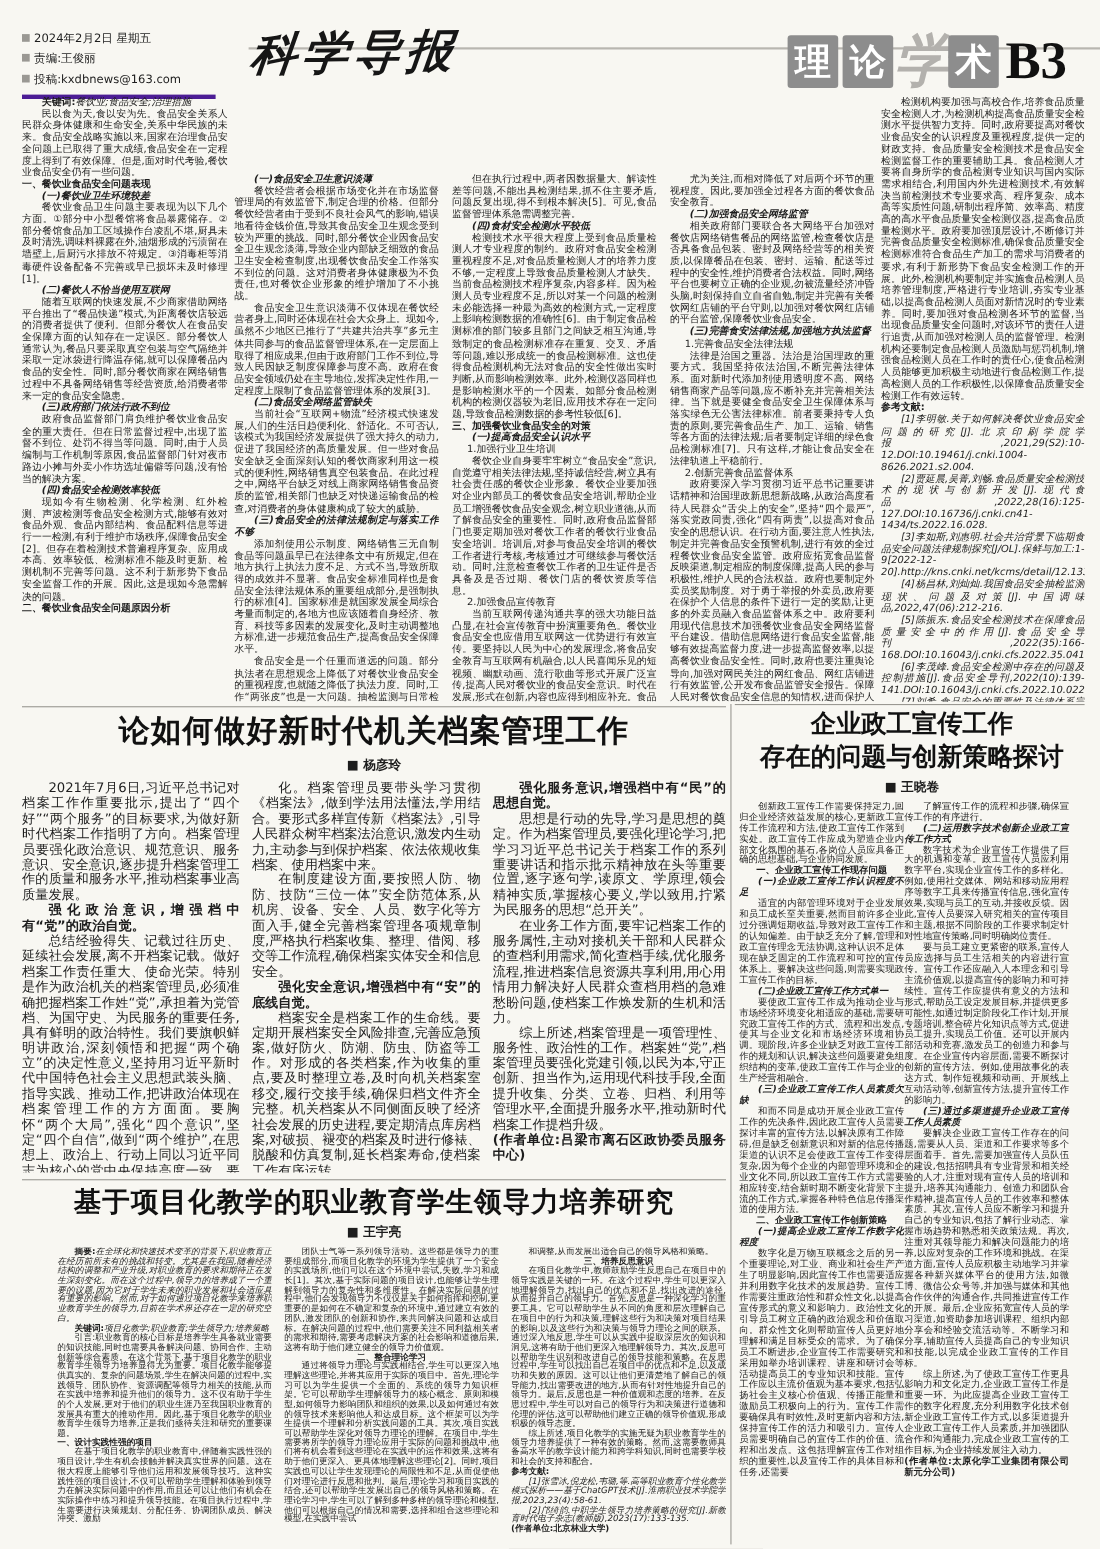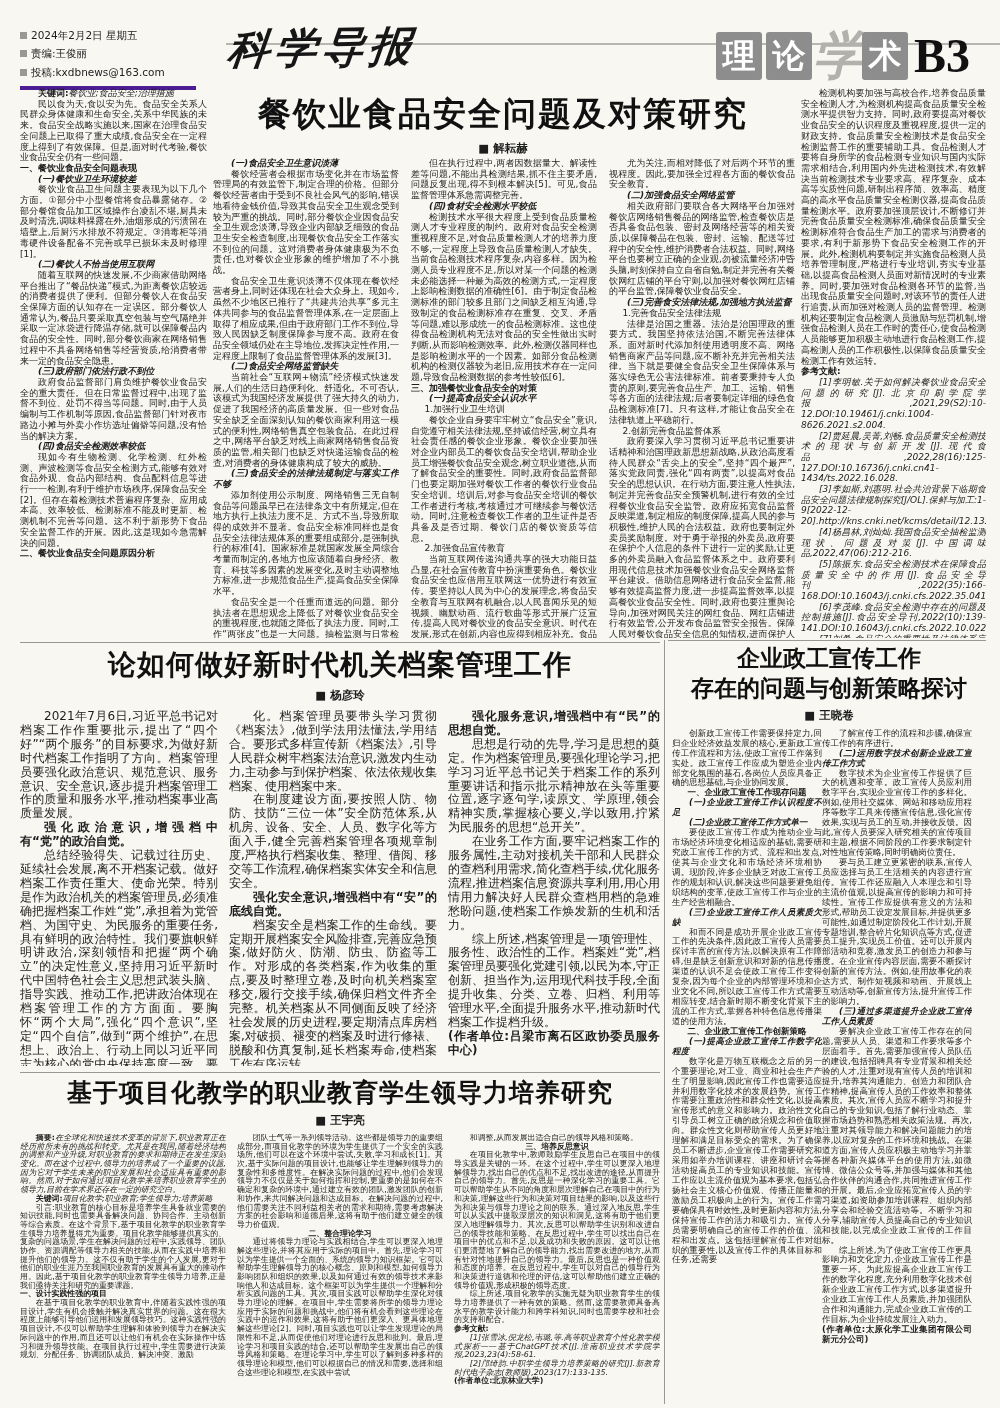--- a/index.html
+++ b/index.html
@@ -57,21 +57,21 @@
   
   .a3{position:absolute;left:672px;top:644px;width:314px;height:762px;}
   .a3 .atitle{font-size:23px;line-height:1.3;}
   .a3-body{display:flex;margin-top:6px;}
   .a3 .col{font-size:8.5px;line-height:1.17;height:664px;width:150px;}
   
   .a4{position:absolute;left:20px;top:1076px;width:640px;height:330px;}
   .a4 .atitle{font-size:25px;letter-spacing:1px;}
   .a4-body{display:flex;gap:11px;margin-top:6px;}
   .a4 .col{font-size:7.9px;line-height:1.1;height:270px;}
-  .a4-c1{width:206px;} .a4-c2{width:206px;} .a4-c3{width:206px;}
+  .a4-c1{width:206px;margin-left:32px;} .a4-c2{width:206px;} .a4-c3{width:206px;}
 </style>
 </head>
 <body>
 
 <div class="page">
 
   <div class="top-rule"></div>
   <div class="hdr-info">
     <div class="row"><span class="sqr"></span><span>2024年2月2日 星期五</span></div>
     <div class="row"><span class="sqr"></span><span>责编:王俊丽</span></div>
@@ -80,24 +80,20 @@
   <div class="masthead">科学导报</div>
   <div class="badges">
     <div class="badge">理</div>
     <div class="badge">论</div>
     <div class="badge art">学</div>
     <div class="badge">术</div>
     <div class="pageno">B3</div>
   </div>
 
   <div class="a1">
-    <div class="a1-center">
-      <div class="atitle">餐饮业食品安全问题及对策研究</div>
-      <div class="author">■ 解耘赫</div>
-    </div>
     <div class="col a1-c1">
         <div class="blk kai"><span class="lbl">关键词:</span>餐饮业;食品安全;治理措施</div>
         <div class="blk p">民以食为天,食以安为先。食品安全关系人民群众身体健康和生命安全,关系中华民族的未来。食品安全战略实施以来,国家在治理食品安全问题上已取得了重大成绩,食品安全在一定程度上得到了有效保障。但是,面对时代考验,餐饮业食品安全仍有一些问题。</div>
         <div class="blk h">一、餐饮业食品安全问题表现</div>
         <div class="blk hi">(一)餐饮业卫生环境较差</div>
         <div class="blk p">餐饮业食品卫生问题主要表现为以下几个方面。①部分中小型餐馆将食品暴露储存。②部分餐馆食品加工区域操作台凌乱不堪,厨具未及时清洗,调味料裸露在外,油烟形成的污渍留在墙壁上,后厨污水排放不符规定。③消毒柜等消毒硬件设备配备不完善或早已损坏未及时修理[1]。</div>
         <div class="blk hi">(二)餐饮人不恰当使用互联网</div>
         <div class="blk p">随着互联网的快速发展,不少商家借助网络平台推出了“餐品快递”模式,为距离餐饮店较远的消费者提供了便利。但部分餐饮人在食品安全保障方面的认知存在一定误区。部分餐饮人通常认为,餐品只要采取真空包装与空气隔绝并采取一定冰袋进行降温存储,就可以保障餐品内食品的安全性。同时,部分餐饮商家在网络销售过程中不具备网络销售等经营资质,给消费者带来一定的食品安全隐患。</div>
         <div class="blk hi">(三)政府部门依法行政不到位</div>
         <div class="blk p">政府食品监督部门肩负维护餐饮业食品安全的重大责任。但在日常监督过程中,出现了监督不到位、处罚不得当等问题。同时,由于人员编制与工作机制等原因,食品监督部门针对夜市路边小摊与外卖小作坊选址偏僻等问题,没有恰当的解决方案。</div>
@@ -186,20 +182,21 @@
     <div class="atitle">
       <div>企业政工宣传工作</div>
       <div>存在的问题与创新策略探讨</div>
     </div>
     <div class="author">■ 王晓卷</div>
     <div class="a3-body">
       <div class="col">
           <div class="blk p">创新政工宣传工作需要保持定力,回归企业经济效益发展的核心,更新政工宣传工作流程和方法,使政工宣传工作落到实处。政工宣传工作应成为塑造企业内部文化氛围的基石,各岗位人员应具备正确的思想基础,与企业协同发展。</div>
           <div class="blk hc">一、企业政工宣传工作现存问题</div>
           <div class="blk hi">(一)企业政工宣传工作认识程度不足</div>
+          <div class="blk p">适宜的内部管理环境对于企业发展和员工成长至关重要,然而目前许多企业过分强调短期收益,导致对政工宣传工作的认知偏差。由于缺乏充分了解,管理和政工宣传理念无法协调,这种认识不足体现在缺乏固定的工作流程和可控的宣传体系上。要解决这些问题,则需要实现政工宣传工作的目标。</div>
           <div class="blk hi">(二)企业政工宣传工作方式单一</div>
           <div class="blk p">要使政工宣传工作成为推动企业与市场经济环境变化相适应的基础,需要研究政工宣传工作的方式、流程和出发点,使其与企业文化和市场经济环境相协调。现阶段,许多企业缺乏对政工宣传工作的规划和认识,解决这些问题要避免组织结构的变革,使政工宣传工作与企业的生产经营相融合。</div>
           <div class="blk hi">(三)企业政工宣传工作人员素质欠缺</div>
           <div class="blk p">和而不同是成功开展企业政工宣传工作的先决条件,因此政工宣传人员需要探讨丰富的宣传方法,以解决原有工作障碍,但是缺乏创新意识和对新的信息传播渠道的认识不足会使政工宣传工作变得复杂,因为每个企业的内部管理环境和企业文化不同,所以政工宣传工作方式需要相应转变,结合新时期不断变化背景下主流的工作方式,掌握各种特色信息传播渠道的使用方法。</div>
           <div class="blk hc">二、企业政工宣传工作创新策略</div>
           <div class="blk hi">(一)提高企业政工宣传工作数字化程度</div>
           <div class="blk p">数字化是万物互联概念之后的另一个重要理论,对工业、商业和社会生产产生了明显影响,因此宣传工作也需要适应并利用数字化技术的发展趋势。宣传工作需要注重政治性和群众性文化,以提高宣传形式的意义和影响力。政治性文化引导员工树立正确的政治观念和价值取向。群众性文化则帮助宣传人员更好地理解和满足目标受众的需求。为了确保员工不断进步,企业宣传工作需要研究和采用如举办培训课程、讲座和研讨会等活动提高员工的专业知识和技能。宣传工作应以主流价值观为基本要求,包括弘扬社会主义核心价值观、传播正能量和激励员工积极向上的行为。宣传工作需要确保具有时效性,及时更新内容和方法,保持宣传工作的活力和吸引力。宣传人员需要明确自己的宣传工作的价值、流程和出发点。这包括理解宣传工作对组织的重要性,以及宣传工作的具体目标和任务,还需要</div>
         </div>
       <div class="col">
           <div class="blk p">了解宣传工作的流程和步骤,确保宣传工作的有序进行。</div>

